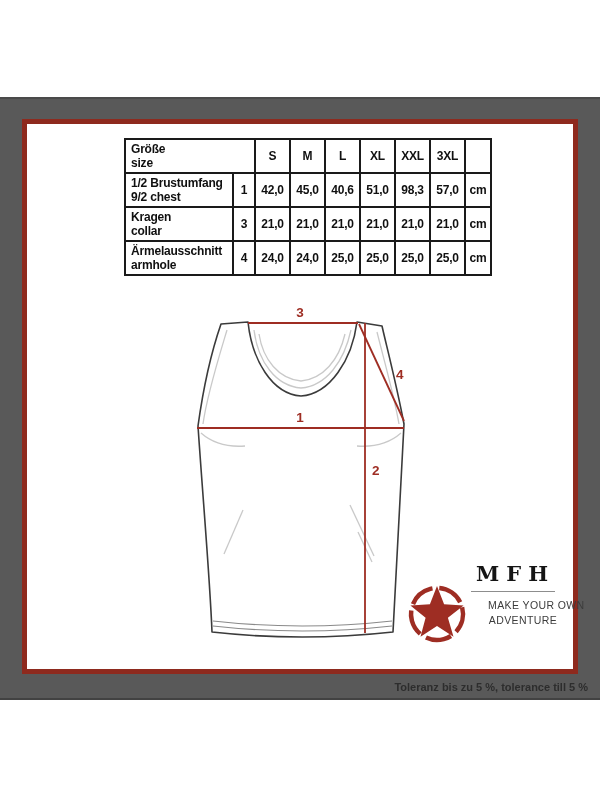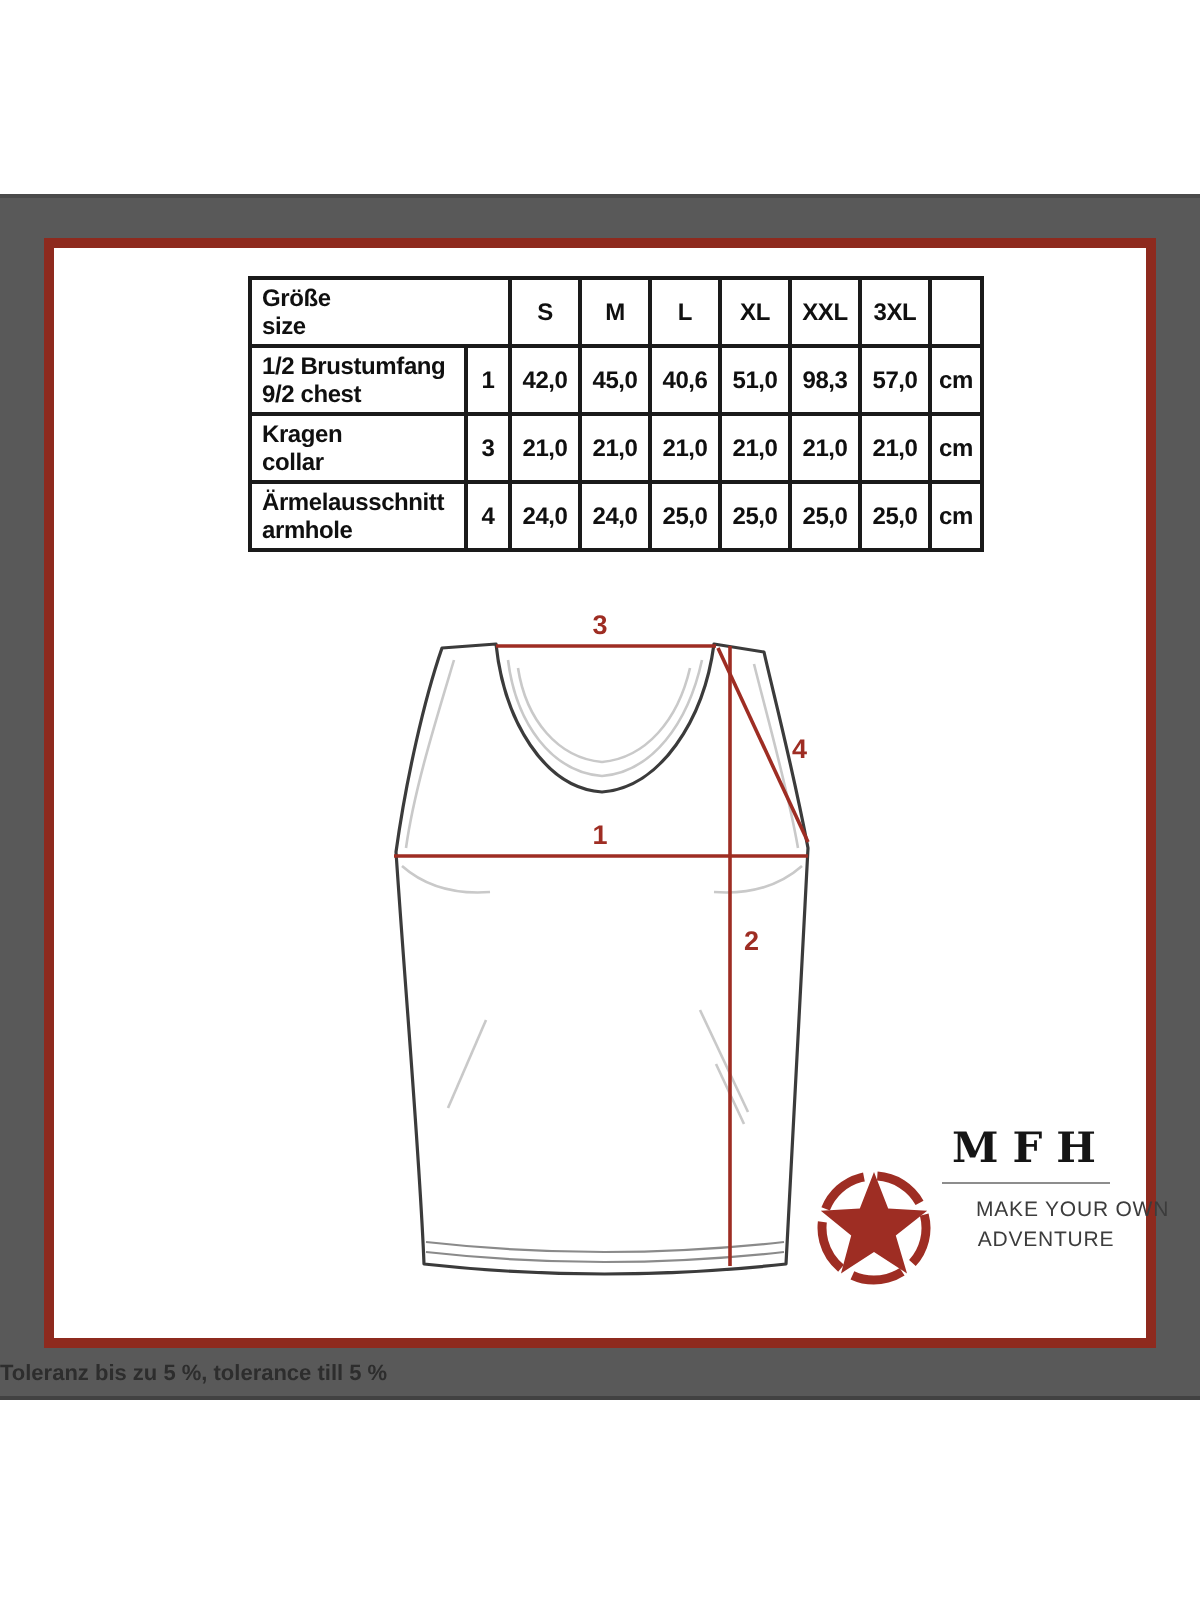--- a/index.html
+++ b/index.html
@@ -39,21 +39,21 @@
     font-family:"DejaVu Serif","Liberation Serif",serif;
     font-size:21px; font-weight:bold; letter-spacing:7px; padding-left:5px;
     color:#151515; white-space:nowrap;
   }
   .brand-divider { border:none; border-top:1.5px solid #8d8d8d; margin:5px 3px 6px 3px; }
   .tagline {
     font-size:10.5px; font-weight:400; color:#3c3c3c;
     letter-spacing:0.4px; line-height:1.45; white-space:nowrap;padding-left:20px;
   }
   .tolerance {
-    position:absolute; left:0; top:681px; width:588px; text-align:left;
+    position:absolute; left:0; top:681px; width:588px; text-align:right;
     font-size:11px; font-weight:700; color:#2d2d2d;
   }
 </style>
 </head>
 <body>
 
 <div class="gray-band"></div>
 <div class="panel"></div>
 
 <table class="size-chart">

